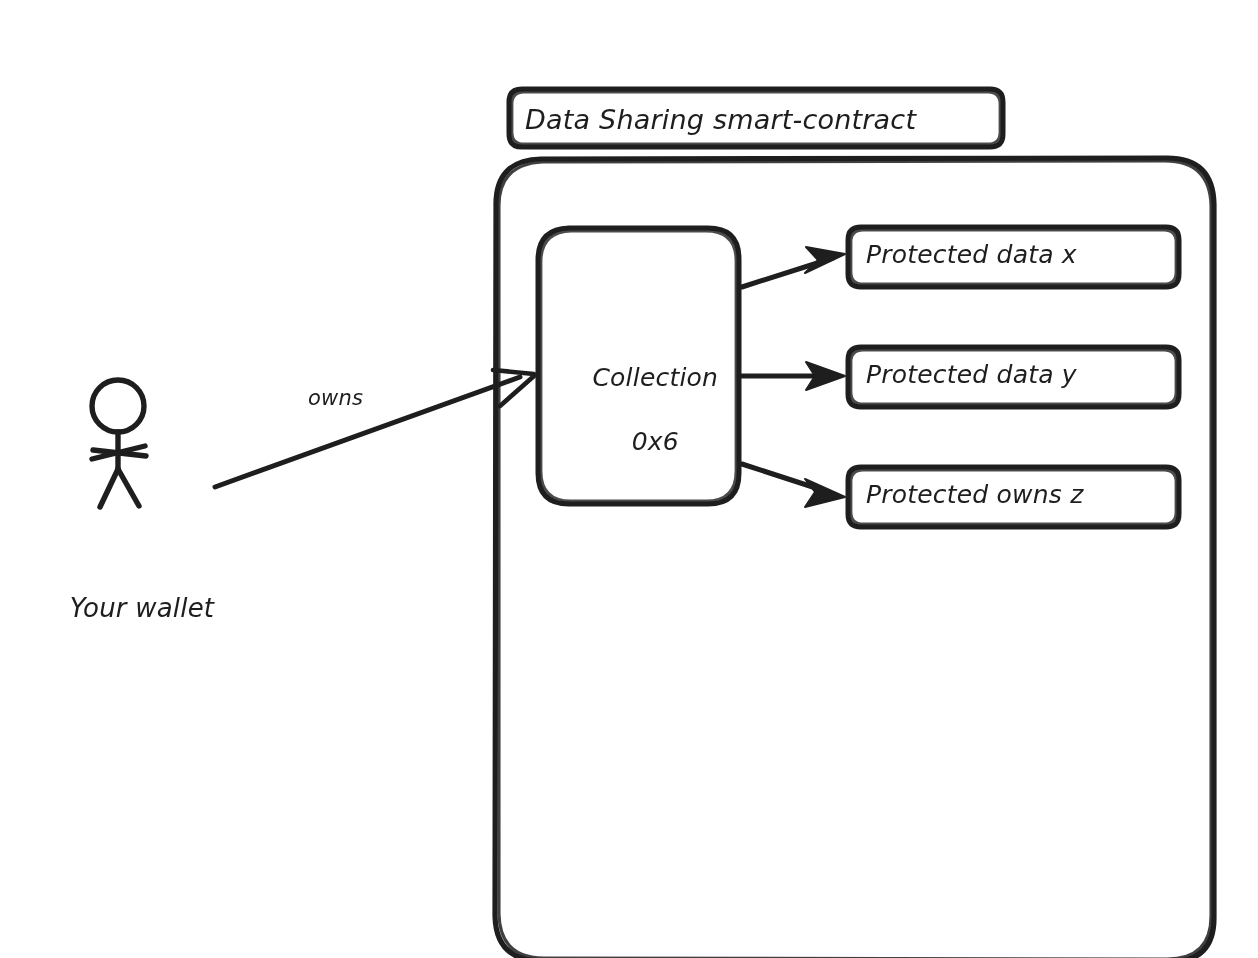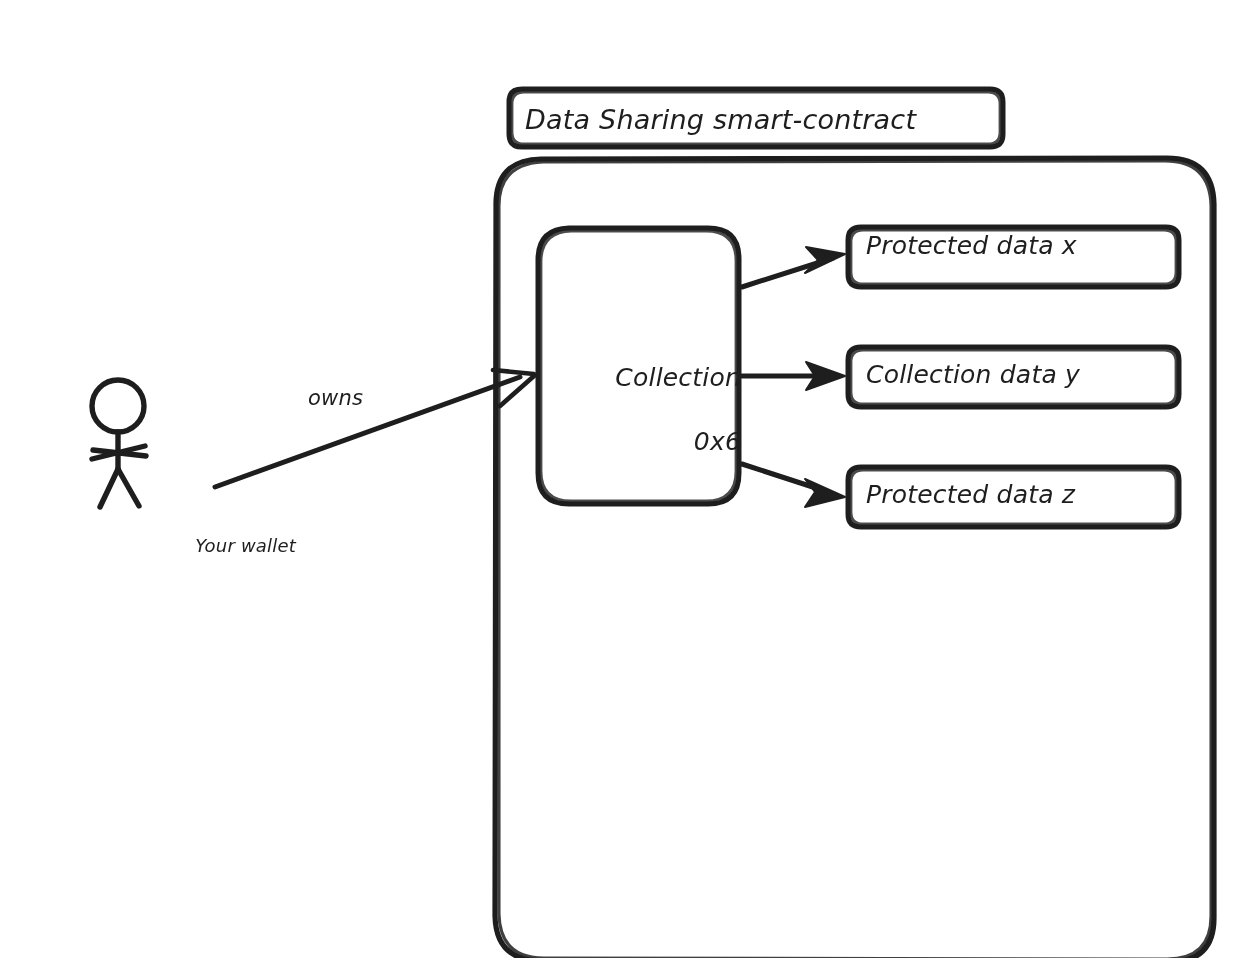--- a/index.html
+++ b/index.html
@@ -54,44 +54,44 @@
   .txt-title {
     font-size: 27px;
     left: 525px;
     top: 56px;
   }
   .txt-collection {
     font-size: 25px;
     left: 537px;
     top: 283px;
     width: 204px;
-    text-align: right;
+    text-align: center;
     font-style: italic;
   }
   .txt-pd {
     font-size: 25px;
     left: 866px;
     width: 300px;
     text-align: left;
   }
-  .txt-pd-x { top: 183px; }
+  .txt-pd-x { top: 192px; }
   .txt-pd-y { top: 312px; }
   .txt-pd-z { top: 432px; }
   .txt-owns {
     font-size: 21px;
     left: 308px;
     top: 338px;
     font-style: italic;
   }
   .txt-wallet {
-    font-size: 18px;
+    font-size: 26px;
     left: 36px;
-    top: 464px;
+    top: 512px;
     width: 260px;
-    text-align: right;
+    text-align: left;
   }
   .txt-wallet .line2 { display: block; }
 </style>
 </head>
 <body>
 
 <div id="canvas">
 
   <svg class="layer" viewBox="0 0 1258 958">
 
@@ -164,23 +164,23 @@
 
   <div class="hand-text txt-title">Data Sharing smart-contract</div>
 
   <div class="hand-text txt-collection">
     <span>Collection</span><br>
     <span>0x6</span>
   </div>
 
   <div class="hand-text txt-pd txt-pd-x">Protected data x</div>
 
-  <div class="hand-text txt-pd txt-pd-y">Collection data y</div>
+  <div class="hand-text txt-pd txt-pd-y">Protected data y</div>
 
-  <div class="hand-text txt-pd txt-pd-z">Protected data z</div>
+  <div class="hand-text txt-pd txt-pd-z">Protected owns z</div>
 
   <div class="hand-text txt-owns">owns</div>
 
   <div class="hand-text txt-wallet">
     <span>Your wallet</span><br>
   </div>
 
 </div>
 
 </body></html>

